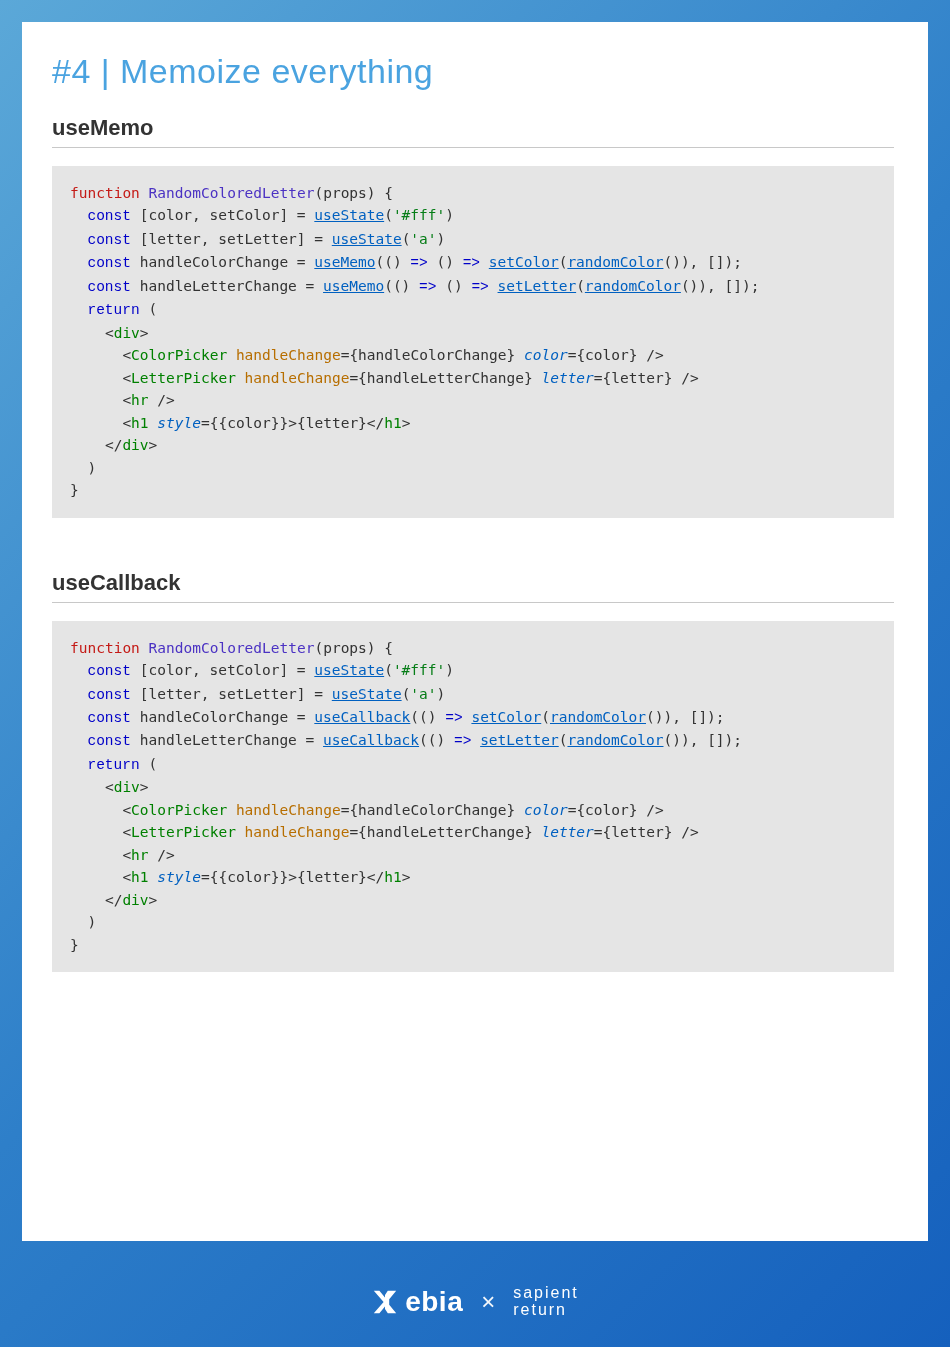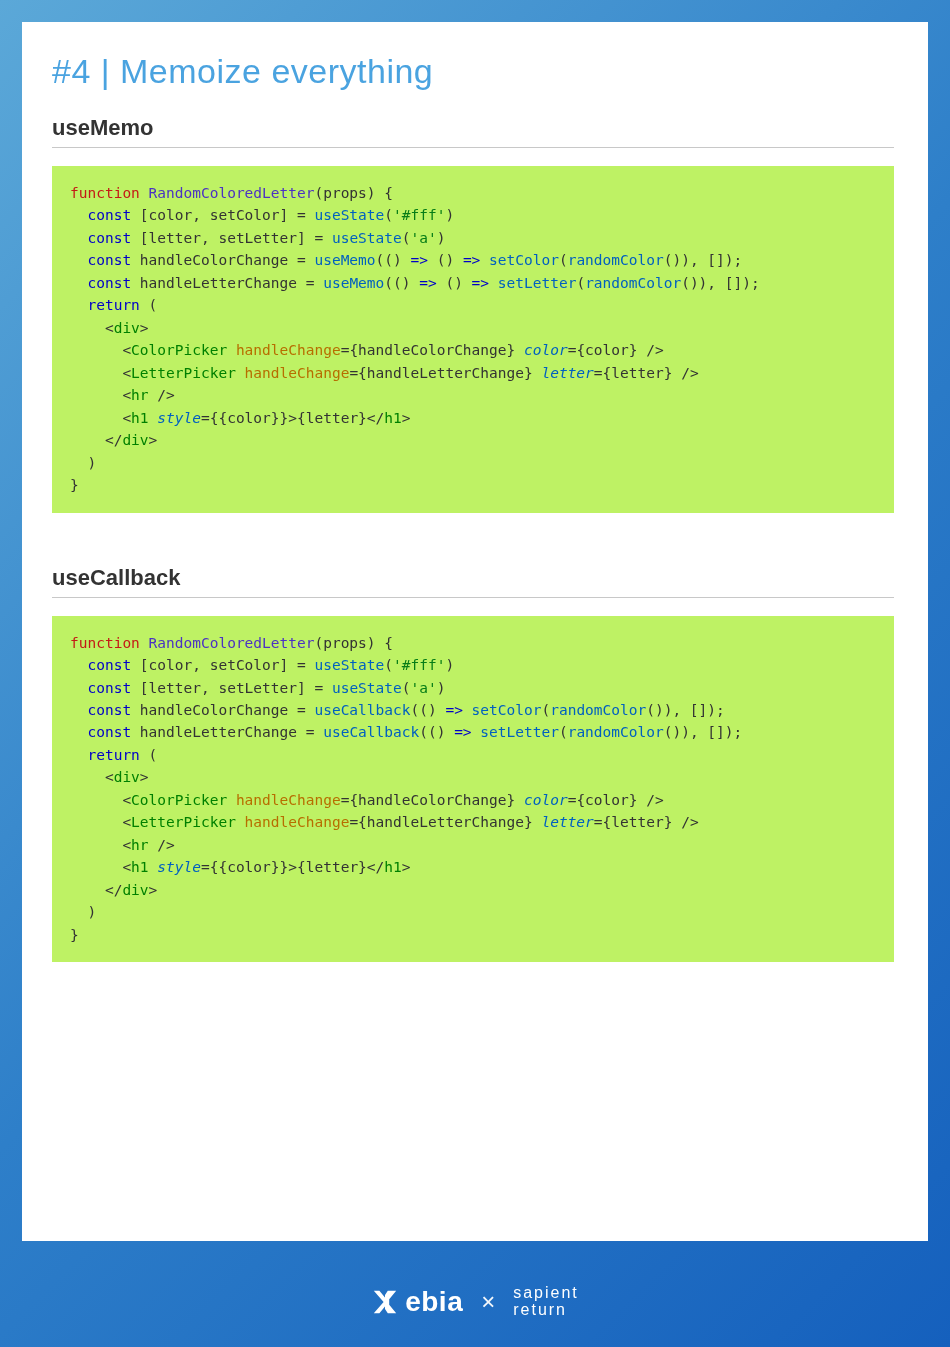--- a/index.html
+++ b/index.html
@@ -25,21 +25,21 @@
   }
   .section-heading {
     color: #333;
     font-size: 22px;
     font-weight: 600;
     padding-bottom: 6px;
     border-bottom: 1px solid #c8c8c8;
     margin-bottom: 18px;
   }
   .code-block {
-    background: #bef264;
+    background: #e5e5e5;
     padding: 16px 18px;
     font-family: ui-monospace, SFMono-Regular, Menlo, Consolas, monospace;
     font-size: 14.5px;
     line-height: 1.55;
     color: #333;
     white-space: pre;
     overflow-x: auto;
     margin-bottom: 52px;
   }
   .section + .section { margin-top: 10px; }
@@ -63,24 +63,24 @@
   .times { font-size: 24px; font-weight: 300; opacity: 0.95; }
   .ps-logo {
     display: flex;
     flex-direction: column;
     font-size: 16px;
     line-height: 1.05;
     letter-spacing: 2px;
     font-weight: 300;
   }
   
-  .kw   { color: #0000c8; }     
+  .kw   { color: #0000c8; font-family: Liberation Mono, monospace; }     
   .fn   { color: #c41a16; }     
   .name { color: #4b32c3; }     
-  .call { color: #0060c0; }
+  .call { color: #0060c0; text-decoration: underline; }
   .str  { color: #067d17; }     
   .tag  { color: #008000; }     
   .attr { color: #0060c0; font-style: italic; }     
   .attrname { color: #b76e00; }
 </style>
 </head>
 <body>
 
 <div class="page">
   <h1 class="slide-title">#4 | Memoize everything</h1>

